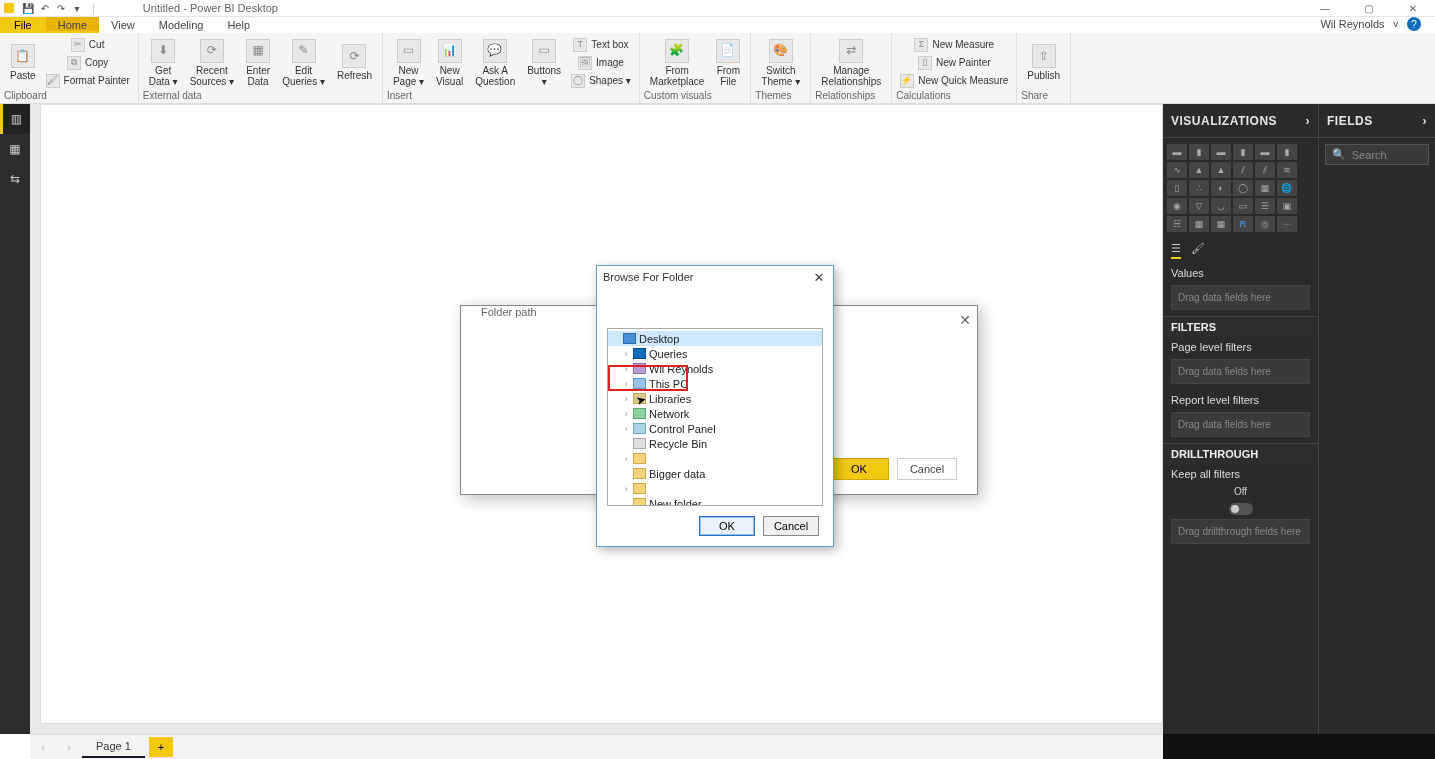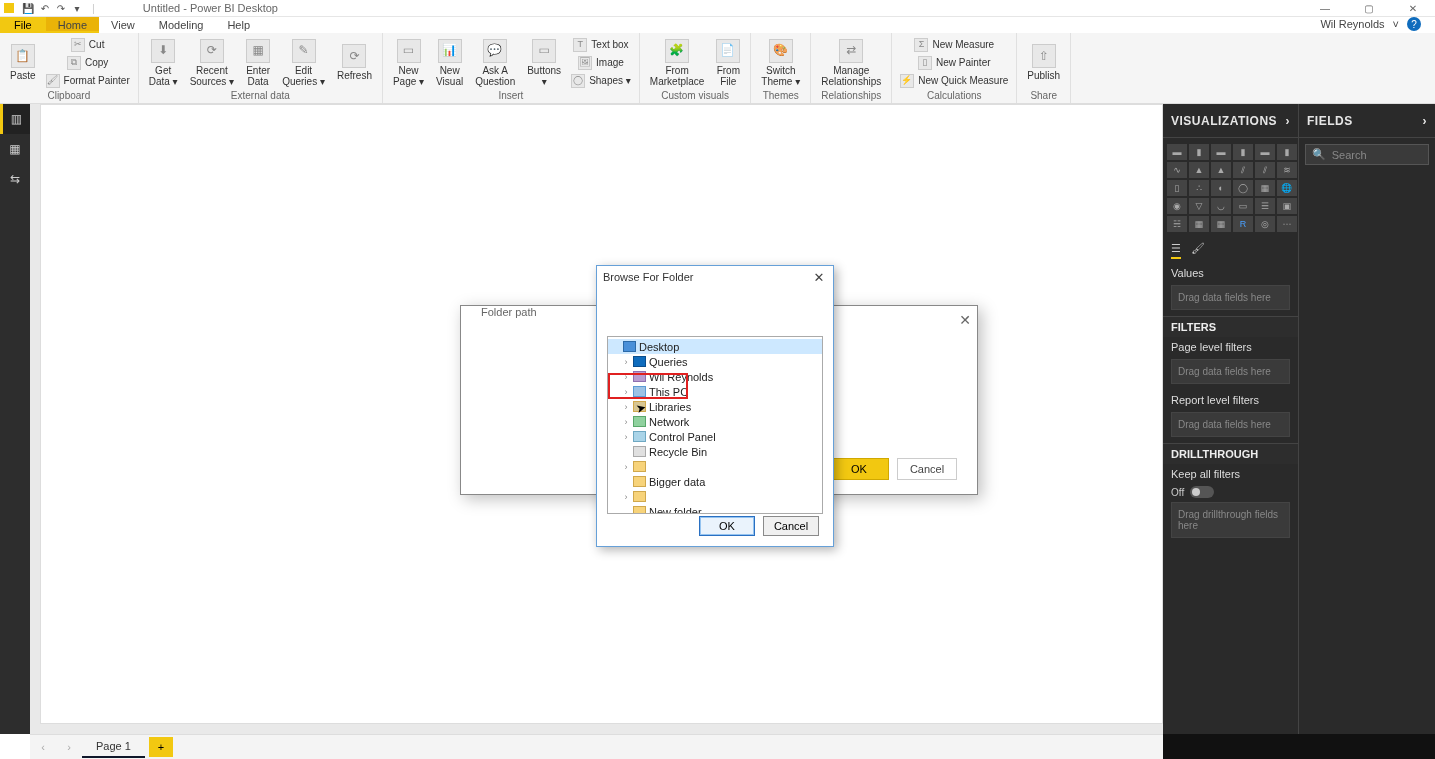--- a/index.html
+++ b/index.html
@@ -20,21 +20,21 @@
 .tabsrow .filetab { background: #f2c811; color: #000; padding: 1px 14px; height: 16px; line-height: 14px; }
 .tabsrow .tab { padding: 1px 12px; color: #444; height: 16px; line-height: 14px; }
 .tabsrow .tab.active { border-bottom: 2px solid #f2c811; background:#eab308; }
 .tabsrow .user { position: absolute; right: 14px; top: 0; font-size: 11px; color: #444; display: flex; align-items: center; gap: 8px; }
 .tabsrow .user .help { width: 14px; height: 14px; background: #0f6cbd; color: #fff; border-radius: 50%; display:flex;align-items:center;justify-content:center;font-size:10px; }
 
 
 .ribbon { height: 71px; background: #f5f5f5; border-bottom: 1px solid #ddd; display: flex; }
 .rgroup { border-right: 1px solid #e0e0e0; display: flex; flex-direction: column; justify-content: space-between; padding: 2px 4px 0 4px; }
 .rgroup .controls { display: flex; align-items: center; height: 56px; }
-.rgroup .glabel { font-size: 10px; color: #666; text-align: center; padding-bottom: 2px; }
+.rgroup .glabel { font-size: 10px; color: #666; padding-bottom: 2px; }
 .rbtn { display: flex; flex-direction: column; align-items: center; justify-content: center; padding: 2px 6px; font-size: 10px; color: #333; text-align: center; line-height: 11px; }
 .rbtn .ico { width: 24px; height: 24px; background: #e8e8e8; border: 1px solid #ccc; margin-bottom: 2px; display:flex;align-items:center;justify-content:center;font-size:12px;color:#888; }
 .rbtn.small { flex-direction: row; align-items: center; gap: 4px; padding: 0 4px; height: 18px; font-size: 10px; }
 .rbtn.small .ico { width: 14px; height: 14px; margin: 0; font-size:9px; }
 .stackv { display: flex; flex-direction: column; justify-content: center; }
 
 
 .leftrail { position: absolute; left: 0; top: 104px; width: 30px; bottom: 25px; background: #2d2d2d; display: flex; flex-direction: column; }
 .leftrail div { height: 30px; display: flex; align-items: center; justify-content: center; color: #ccc; font-size: 12px; }
 .leftrail div.active { border-left: 3px solid #f2c811; background:#222; }
@@ -44,29 +44,29 @@
 .canvas .page { position: absolute; left: 10px; top: 0; right: 0; bottom: 10px; background: #fff; border: 1px solid #ddd; }
 
 
 .pagetabs { position: absolute; left: 30px; bottom: 0; right: 272px; height: 25px; background: #f4f4f4; display: flex; align-items: center; font-size: 11px; border-top:1px solid #ddd; }
 .pagetabs .nav { width: 26px; text-align: center; color: #aaa; }
 .pagetabs .pg { padding: 4px 14px; border-bottom: 2px solid #0f172a; color: #333; }
 .pagetabs .add { width: 24px; height: 20px; background: #f2c811; color: #000; display:flex;align-items:center;justify-content:center;margin-left:4px; }
 
 
 .rightpane { position: absolute; right: 0; top: 104px; width: 272px; bottom: 0; background: #2a2a2a; color: #ccc; font-size: 11px; display:flex; }
-.vizpane { width: 136px; border-right: 1px solid #444; display:flex;flex-direction:column; overflow:hidden;}
+.vizpane { width: 156px; border-right: 1px solid #444; display:flex;flex-direction:column; overflow:hidden;}
 .fieldpane { flex:1; display:flex;flex-direction:column; }
 .panetitle { height: 34px; display: flex; align-items: center; justify-content: space-between; padding: 0 8px; font-weight: 600; font-size: 12px; letter-spacing: 0.5px; color:#e6e6e6; border-bottom:1px solid #444;}
 .vizgrid { display: grid; grid-template-columns: repeat(6, 20px); gap: 2px; padding: 6px 4px; }
 .vizgrid .v { width: 20px; height: 16px; background: #444; display:flex;align-items:center;justify-content:center;font-size:9px;color:#aaa; }
 .section-sub { padding: 4px 8px; color: #ddd; font-size: 11px; }
 .dropzone { margin: 2px 8px 6px 8px; background: #3a3a3a; color: #888; font-size: 10px; padding: 6px; border:1px solid #444; }
 .filterhdr { padding: 4px 8px; font-size: 11px; color: #eee; background:#2d2d2d; border-top:1px solid #444; font-weight:600;}
-.toggle { display:flex;align-items:center;gap:6px;padding:2px 8px;font-size:10px;color:#ccc;}
+.toggle { display:flex;align-items:center;gap:6px;padding:2px 8px;font-size:10px;color:#ccc;flex-direction:column;}
 .toggle .sw { width:24px;height:12px;border-radius:6px;background:#555;position:relative;}
 .toggle .sw:after { content:"";position:absolute;left:2px;top:2px;width:8px;height:8px;background:#ccc;border-radius:50%;}
 .searchbox { margin: 6px; display:flex;align-items:center;background:#3a3a3a;border:1px solid #555;padding:3px 6px;color:#888;font-size:11px;gap:6px;}
 .bottomstatus { position:absolute; right:0; bottom:0; width:272px; height:25px; background:#111; }
 
 
 .folderdlg { position: absolute; left: 460px; top: 305px; width: 518px; height: 190px; background: #fff; border: 1px solid #888; box-shadow: 4px 4px 15px rgba(0,0,0,0.25); }
 .folderdlg .close { position: absolute; right: 6px; top: 6px; font-size: 14px; color: #666; }
 .folderdlg h2 { font-size: 20px; font-weight: 400; color: #333; padding: 20px 0 10px 20px; }
 .folderdlg .lbl { font-size: 11px; color: #666; padding-left: 20px; }
@@ -75,21 +75,21 @@
 .folderdlg .browse { width: 70px; height:22px; background:#fff;border:1px solid #ccc;font-size:11px;color:#444; }
 .folderdlg .btns { position:absolute; right:20px; bottom:14px; display:flex; gap:8px; }
 .folderdlg .btns button { width:60px; height:22px; font-size:11px; border:1px solid #ccc; background:#fff; color:#444;}
 .folderdlg .btns .ok { background:#f2c811; border-color:#d0a800; color:#000;}
 
 
 .browsedlg { position: absolute; left: 596px; top: 265px; width: 238px; height: 282px; background: #fff; border: 1px solid #66a0d8; box-shadow: 3px 3px 10px rgba(0,0,0,0.3); z-index: 100; }
 .browsedlg .dlgtitle { height: 22px; display: flex; align-items: center; justify-content: space-between; padding: 0 6px; font-size: 11px; color: #333; }
 .browsedlg .dlgtitle .x { font-size: 13px; color: #444; width:16px;text-align:center; }
 .browsedlg .spacer { height: 40px; }
-.browsedlg .tree { margin: 8px 10px; height: 178px; border: 1px solid #aaa; overflow-y: scroll; font-size: 11px; color: #222; padding: 2px 0; position:relative; }
+.browsedlg .tree { margin: 0 10px; height: 178px; border: 1px solid #aaa; overflow-y: scroll; font-size: 11px; color: #222; padding: 2px 0; position:relative; }
 .browsedlg .tree .item { display: flex; align-items: center; height: 15px; padding-left: 4px; gap: 3px; }
 .browsedlg .tree .item .exp { width: 8px; color: #888; font-size: 9px; text-align:center; }
 .browsedlg .tree .item .fico { width: 13px; height: 11px; background: #f7d37a; border: 1px solid #d0a84c; }
 .browsedlg .tree .item .fico.pc { background:#9cc2e5;border-color:#5b9bd5; }
 .browsedlg .tree .item .fico.desk { background:#4a90d9;border-color:#2c6aa8; }
 .browsedlg .tree .item .fico.onedrive { background:#0f6cbd;border-color:#0a4d8c; }
 .browsedlg .tree .item .fico.user { background:#b89dd1;border-color:#8e6fb0; }
 .browsedlg .tree .item .fico.net { background:#8fd19e;border-color:#5aa76b; }
 .browsedlg .tree .item .fico.cp { background:#aad4e8;border-color:#6fa8c2; }
 .browsedlg .tree .item .fico.rb { background:#e0e0e0;border-color:#aaa; }

